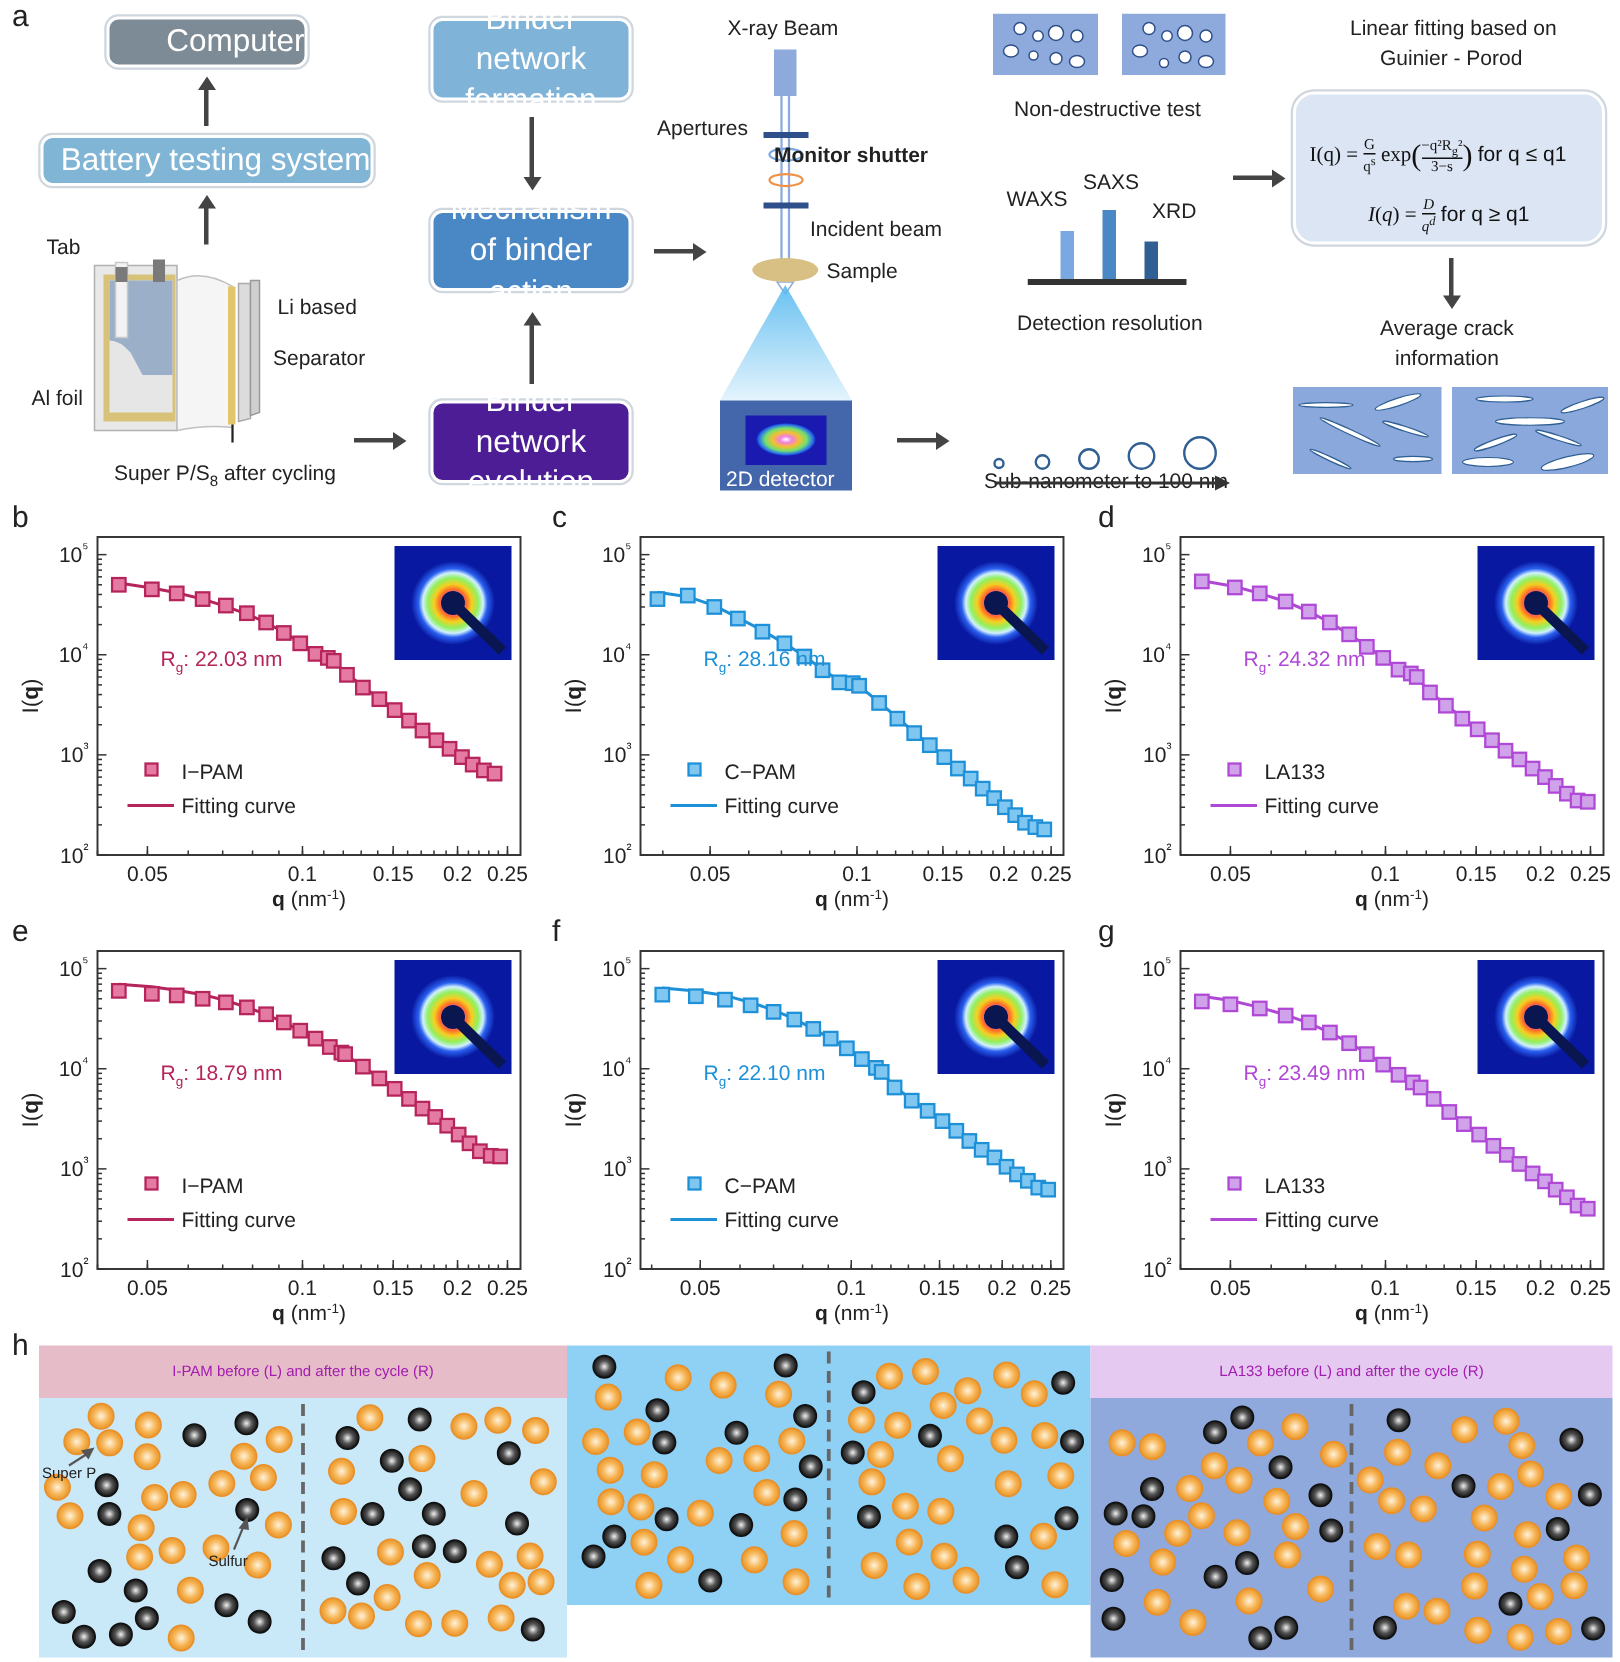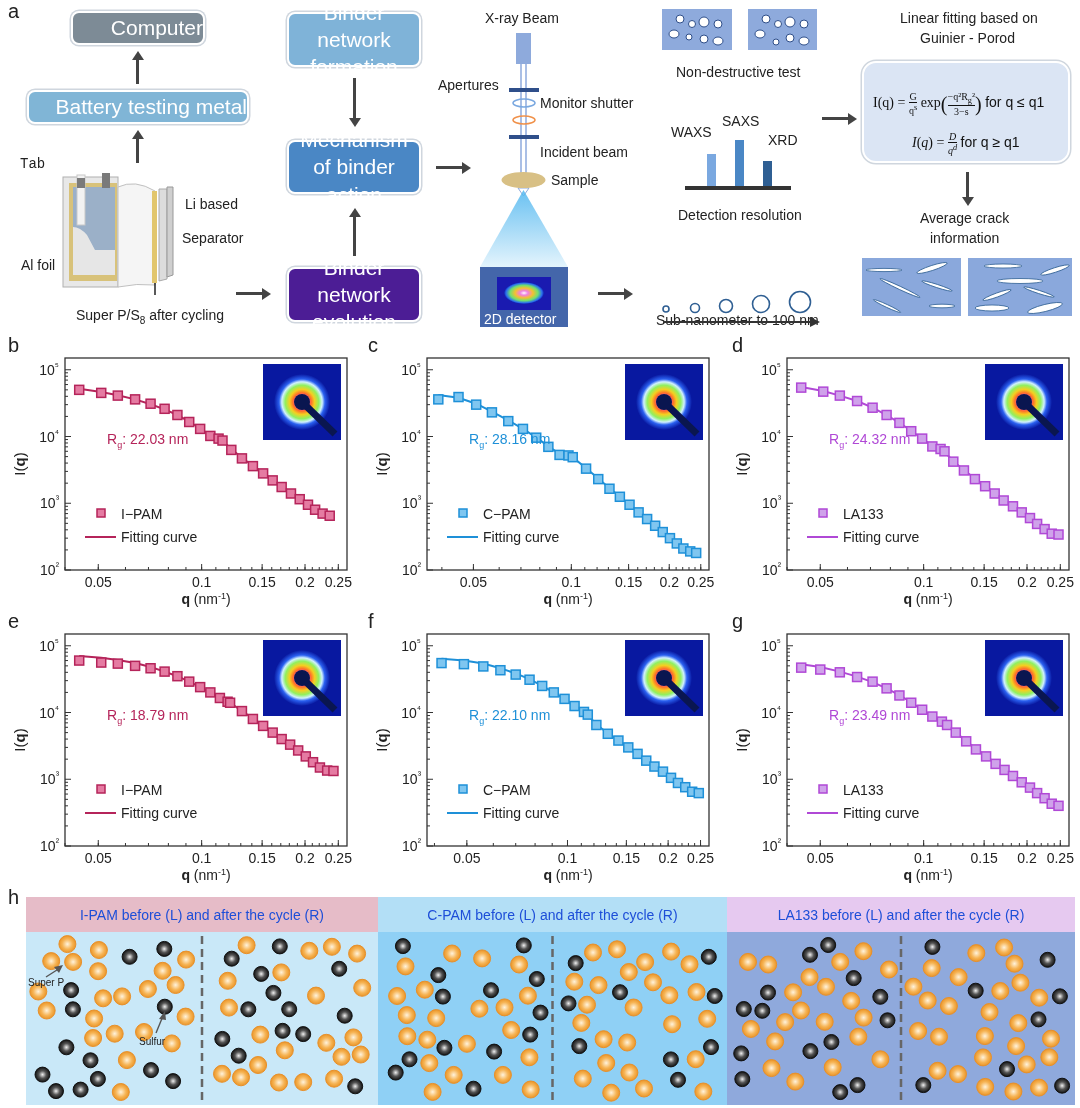--- a/index.html
+++ b/index.html
@@ -11,54 +11,54 @@
   .arrow-v, .arrow-h { position: absolute; background: #444; }
   .arrow-v { width: 3px; }
   .arrow-h { height: 3px; }
   .head-up { position: absolute; width: 0; height: 0; border-left: 6px solid transparent; border-right: 6px solid transparent; border-bottom: 9px solid #444; }
   .head-down { position: absolute; width: 0; height: 0; border-left: 6px solid transparent; border-right: 6px solid transparent; border-top: 9px solid #444; }
   .head-right { position: absolute; width: 0; height: 0; border-top: 6px solid transparent; border-bottom: 6px solid transparent; border-left: 9px solid #444; }
   .formula-box { position: absolute; background: #dbe5f4; border: 2px solid #fff; box-shadow: 0 0 0 1.5px #cfd6de; border-radius: 14px; font-family: "Liberation Serif", serif; font-size: 14px; color: #111; }
   .chart-svg { position: absolute; overflow: visible; }
   .chart-svg text { font-family: "Liberation Sans", sans-serif; }
   .h-panel { position: absolute; top: 897px; height: 208px; }
-  .h-header { height: 35px; display: flex; align-items: center; justify-content: center; font-size: 14px; color: #1d4ed8; }
+  .h-header { height: 35px; display: flex; align-items: center; justify-content: center; font-size: 10px; color: #a21caf; }
   .h-body { position: relative; height: 173px; }
 </style>
 </head>
 <body>
 
 <div class="panel-letter" style="left:8px; top:0px;">a</div>
 
 <div class="box" style="left:71px; top:11px; width:134px; height:34px; background:#7d8b96;">
     <span>Computer</span>
   </div>
 <div class="arrow-v" style="left:136px; top:58px; height:26px;"></div>
 <div class="head-up" style="left:131.5px; top:51px;"></div>
 <div class="box" style="left:27px; top:90px; width:222px; height:34px; background:#80b5d6;">
-    <span>Battery testing metal</span>
+    <span>Battery testing system</span>
   </div>
 <div class="arrow-v" style="left:136px; top:137px; height:26px;"></div>
 <div class="head-up" style="left:131.5px; top:130px;"></div>
 
 <svg class="abs" style="left:55px; top:165px;" width="130" height="130" viewBox="0 0 130 130">
   <rect x="8" y="12" width="55" height="110" fill="#e8e8e8" stroke="#b0b0b0"></rect>
   <rect x="14" y="18" width="48" height="98" fill="#d8c27a"></rect>
   <rect x="18" y="22" width="42" height="88" fill="#e6e6e6"></rect>
   <path d="M18 22 H60 V85 H40 L32 70 Q25 62 18 62 Z" fill="#9bb0c8"></path>
   <rect x="22" y="10" width="8" height="50" fill="#f2f2f2" stroke="#c8c8c8"></rect>
   <rect x="22" y="13" width="8" height="10" fill="#7a7a7a"></rect>
   <rect x="47" y="8" width="8" height="15" fill="#7a7a7a"></rect>
   <path d="M63 22 Q80 14 100 26 L100 120 Q82 118 63 122 Z" fill="#f5f5f5" stroke="#c0c0c0"></path>
   <path d="M97 26 L102 26 L102 118 L97 118 Z" fill="#e2c66d"></path>
   <path d="M104 24 L112 24 L112 114 L104 116 Z" fill="#dcdcdc" stroke="#aaa"></path>
   <path d="M112 22 L118 22 L118 110 L112 112 Z" fill="#cfcfcf" stroke="#999"></path>
   <line x1="100" y1="118" x2="100" y2="135" stroke="#222" stroke-width="1.5"></line>
 </svg>
-<div class="label" style="left:20px; top:156px;font-family:Liberation Mono, monospace;">Tab</div>
+<div class="label" style="left:31px; top:156px;">Tab</div>
 <div class="label" style="left:185px; top:196px;">Li based</div>
 <div class="label" style="left:182px; top:230px;">Separator</div>
 <div class="label" style="left:21px; top:257px;">Al foil</div>
 <div class="label" style="left:76px; top:307px;"><span>Super P/S</span><sub style="font-size:10px;">8</sub><span> after cycling</span></div>
 
 <div class="arrow-h" style="left:236px; top:292px; width:26px;"></div>
 <div class="head-right" style="left:262px; top:287.5px;"></div>
 
 <div class="box" style="left:287px; top:12px; width:134px; height:55px; background:#7fb3d8;">
     <span style="padding:0 10px;">Binder network formation</span>
@@ -101,21 +101,21 @@
   <rect x="34" y="105" width="30" height="4" fill="#2f4f8a"></rect>
   <path d="M43 158 L54 158 L48.5 166 Z" fill="#fff" stroke="#8eaadc"></path>
   <ellipse cx="48.5" cy="150" rx="22" ry="8" fill="#d8c085" transform="translate(0,0)"></ellipse>
   <path d="M48.5 160 L5 237 L93 237 Z" fill="url(#cone)" opacity="0.85"></path>
   <rect x="5" y="237" width="88" height="60" fill="#4466aa"></rect>
   <rect x="22" y="247" width="54" height="33" fill="#1a1ab0"></rect>
   <ellipse cx="49" cy="263" rx="20" ry="11" fill="url(#det)"></ellipse>
 </svg>
 <div class="label" style="left:485px; top:10px;">X-ray Beam</div>
 <div class="label" style="left:438px; top:77px;">Apertures</div>
-<div class="label" style="left:540px; top:95px;">Monitor shutter</div>
+<div class="label" style="left:516px; top:95px;font-weight:bold;">Monitor shutter</div>
 <div class="label" style="left:540px; top:144px;">Incident beam</div>
 <div class="label" style="left:551px; top:172px;">Sample</div>
 <div class="label" style="left:484px; top:311px; color:#fff; font-size:14px;">2D detector</div>
 
 <div class="arrow-h" style="left:598px; top:292px; width:26px;"></div>
 <div class="head-right" style="left:624px; top:287.5px;"></div>
 
 <svg class="abs" style="left:662px; top:9px;" width="160" height="42" viewBox="0 0 160 42">
   <rect x="0" y="0" width="70" height="41" fill="#8eaadc"></rect>
   <rect x="86" y="0" width="69" height="41" fill="#8eaadc"></rect>
@@ -991,21 +991,20 @@
         <circle cx="334.7" cy="122.5" r="8.5" fill="url(#gs0)" stroke="#e8902a" stroke-width="1"></circle>
         <circle cx="263.2" cy="77.2" r="7.5" fill="url(#gc0)" stroke="#111" stroke-width="1"></circle>
         <circle cx="255.3" cy="40.4" r="8.5" fill="url(#gs0)" stroke="#e8902a" stroke-width="1"></circle>
         <circle cx="253.0" cy="150.5" r="8.5" fill="url(#gs0)" stroke="#e8902a" stroke-width="1"></circle>
         <circle cx="203.0" cy="75.6" r="8.5" fill="url(#gs0)" stroke="#e8902a" stroke-width="1"></circle>
         <circle cx="196.0" cy="141.8" r="8.5" fill="url(#gs0)" stroke="#e8902a" stroke-width="1"></circle>
         <circle cx="315.5" cy="124.8" r="8.5" fill="url(#gs0)" stroke="#e8902a" stroke-width="1"></circle>
       </svg></div>
 </div>
 <div class="h-panel" style="left:378px; width:349px;">
-  <div class="h-header" style="background:#b3dff6;">C-PAM before (L) and after the cycle (R)</div>
   <div class="h-body" style="background:#8fd0f5;"><svg class="h-svg" width="349" height="173">
         <defs>
           <radialGradient id="gs1" cx="0.5" cy="0.5" r="0.5">
             <stop offset="0" stop-color="#fff3dc"></stop>
             <stop offset="0.6" stop-color="#f6b455"></stop>
             <stop offset="1" stop-color="#ea9528"></stop>
           </radialGradient>
           <radialGradient id="gc1" cx="0.5" cy="0.5" r="0.5">
             <stop offset="0" stop-color="#f0f0f0"></stop>
             <stop offset="0.5" stop-color="#555"></stop>

